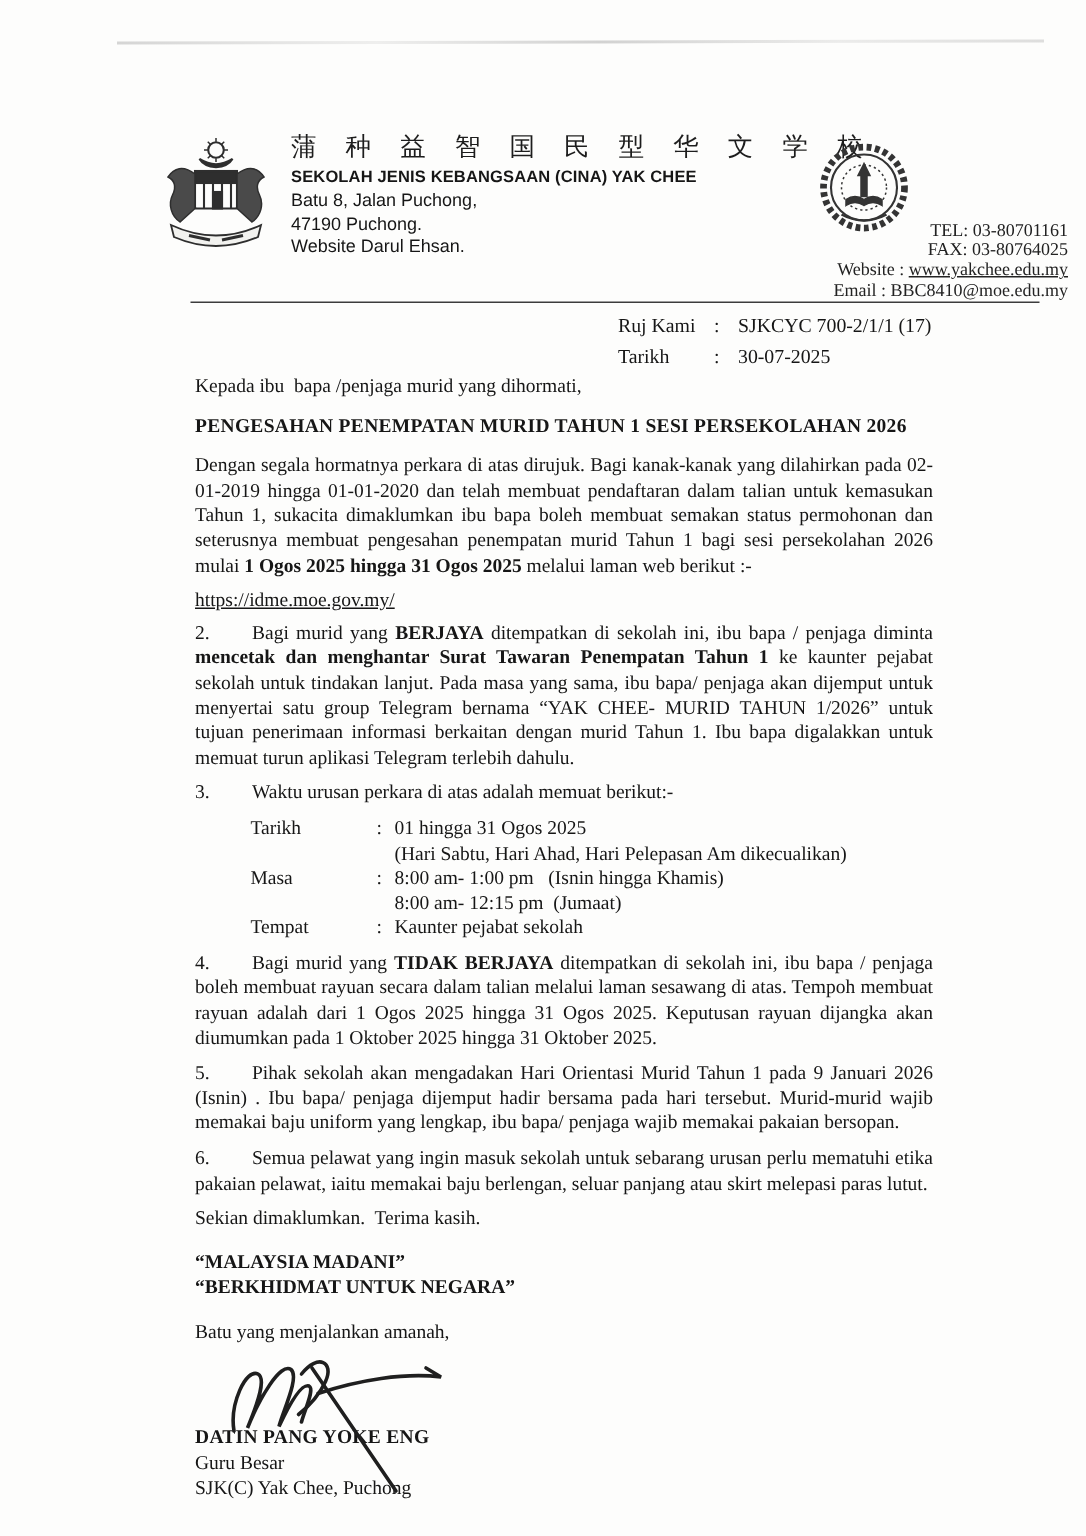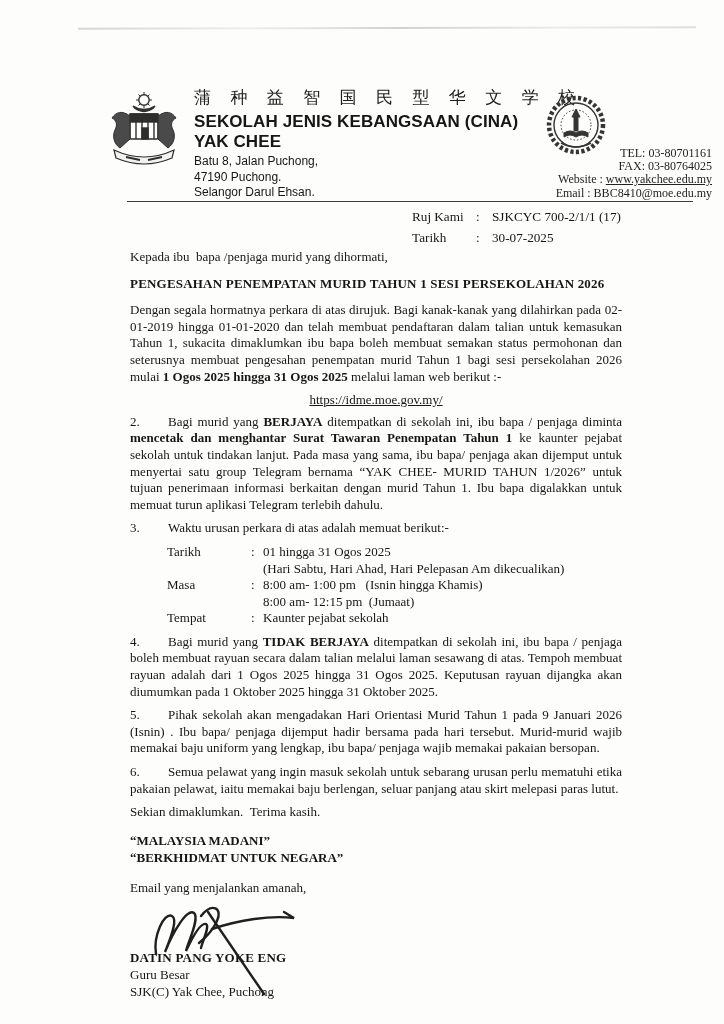--- a/index.html
+++ b/index.html
@@ -6,40 +6,40 @@
   .page{position:relative;width:724px;height:1024px;margin:0 auto;background:#fdfdfc;
         font-family:"Liberation Serif",serif;color:#161616;overflow:hidden;
         box-shadow:0 0 6px rgba(0,0,0,.25);}
   .scan-line{position:absolute;top:27px;left:78px;width:618px;height:2px;
         background:linear-gradient(90deg,rgba(110,110,110,.28),rgba(110,110,110,.10) 28%,rgba(110,110,110,.30) 52%,rgba(110,110,110,.12) 78%,rgba(110,110,110,.22));
         transform:rotate(-.12deg);}
   
   .emblem-left{position:absolute;left:102px;top:90px;width:84px;height:82px;}
   .school-block{position:absolute;left:194px;top:86px;width:330px;}
   .cn-name{font-family:"DejaVu Sans",sans-serif;font-size:17px;letter-spacing:7px;white-space:nowrap;color:#1d1d1d;}
-  .my-name{font-family:"Liberation Sans",sans-serif;font-weight:bold;font-size:17px;margin-top:3px;letter-spacing:.1px;}
+  .my-name{font-family:"Liberation Sans",sans-serif;font-weight:bold;font-size:11px;margin-top:3px;letter-spacing:.1px;}
   .addr{font-family:"Liberation Sans",sans-serif;font-size:12px;line-height:15.5px;margin-top:2px;}
   .crest-right{position:absolute;left:539px;top:91px;width:74px;height:72px;}
   .contact{position:absolute;right:12px;top:147px;text-align:right;font-size:12px;line-height:13.2px;color:#222;}
   .contact .u{text-decoration:underline;text-align:center;}
   .hr-rule{position:absolute;left:127px;top:201px;width:566px;height:0;border-top:1.6px solid #3c3c3c;}
   .ref-block{position:absolute;left:390px;top:206px;font-size:13.2px;line-height:21px;margin-left:22px;}
   .ref-row{display:flex;}
   .ref-label{width:64px;}
   .ref-colon{width:16px;}
   
   .content{position:absolute;left:130px;top:249px;width:492px;font-size:13px;line-height:16.6px;}
   .content p{margin:0;}
   .pre{white-space:pre-wrap;}
   .salutation{margin-bottom:10px !important;}
   .subject{font-weight:bold;letter-spacing:.2px;margin-bottom:10px !important;}
   .para{text-align:justify;margin-bottom:7px !important;}
   .pnum{display:inline-block;width:38px;}
   .b{font-weight:bold;}
-  .link-line{text-align:center;margin:1px 0 5px !important;}
+  .link-line{margin:1px 0 5px !important;}
   .doc-link{color:#161616;text-decoration:underline;cursor:pointer;}
   .schedule{margin:2px 0 7px 37px;}
   .sched-row{display:flex;white-space:pre-wrap;}
   .sched-label{width:84px;}
   .sched-colon{width:12px;}
   .sched-value{flex:1;}
   .closing{margin:3px 0 11px !important;}
   .slogan{font-weight:bold;line-height:17.5px;margin-bottom:13px !important;}
   .signoff{margin-bottom:2px !important;}
   .sig-area{position:relative;height:52px;}
@@ -83,21 +83,21 @@
       </g>
     </svg>
   </div>
 
   <div class="school-block">
     <div class="cn-name">蒲 种 益 智 国 民 型 华 文 学 校</div>
     <div class="my-name">SEKOLAH JENIS KEBANGSAAN (CINA) YAK CHEE</div>
     <div class="addr">
       <div>Batu 8, Jalan Puchong,</div>
       <div>47190 Puchong.</div>
-      <div>Selangor Darul Ehsan.</div>
+      <div>Website Darul Ehsan.</div>
     </div>
   </div>
 
   <div class="crest-right">
     <svg width="74" height="72" viewBox="0 0 74 72">
       <g stroke="#343434" fill="none">
         <circle cx="37" cy="34" r="27" stroke-width="4.5" stroke-dasharray="3.2 2.4"></circle>
         <circle cx="37" cy="34" r="22" stroke-width="1.4"></circle>
         <circle cx="37" cy="34" r="15" stroke-width="1" stroke-dasharray="1.5 2"></circle>
         <rect x="35" y="26" width="4" height="14" fill="#343434"></rect>
@@ -164,21 +164,21 @@
     <p class="para"><span class="pnum">4.</span><span>Bagi murid yang </span><span class="b">TIDAK BERJAYA</span><span> ditempatkan di sekolah ini, ibu bapa / penjaga boleh membuat rayuan secara dalam talian melalui laman sesawang di atas. Tempoh membuat rayuan adalah dari 1 Ogos 2025 hingga 31 Ogos 2025. Keputusan rayuan dijangka akan diumumkan pada 1 Oktober 2025 hingga 31 Oktober 2025.</span></p>
 
     <p class="para"><span class="pnum">5.</span><span>Pihak sekolah akan mengadakan Hari Orientasi Murid Tahun 1 pada 9 Januari 2026 (Isnin) . Ibu bapa/ penjaga dijemput hadir bersama pada hari tersebut. Murid-murid wajib memakai baju uniform yang lengkap, ibu bapa/ penjaga wajib memakai pakaian bersopan.</span></p>
 
     <p class="para"><span class="pnum">6.</span><span>Semua pelawat yang ingin masuk sekolah untuk sebarang urusan perlu mematuhi etika pakaian pelawat, iaitu memakai baju berlengan, seluar panjang atau skirt melepasi paras lutut.</span></p>
 
     <p class="closing pre">Sekian dimaklumkan.  Terima kasih.</p>
 
     <p class="slogan"><span>“MALAYSIA MADANI”</span><br><span>“BERKHIDMAT UNTUK NEGARA”</span></p>
 
-    <p class="signoff">Email yang menjalankan amanah,</p>
+    <p class="signoff">Batu yang menjalankan amanah,</p>
 
     <div class="sig-area">
       <svg width="180" height="112" viewBox="0 0 180 112">
         <g class="ink" stroke-width="2.4">
           <path d="M12,58 C9,40 20,16 28,20 C35,24 24,48 21,56 C29,36 43,12 50,17 C56,22 44,46 42,55 C49,40 57,26 62,28 C66,30 59,44 57,52"></path>
           <path d="M57,20 C68,6 79,12 73,25 C68,36 60,43 55,47"></path>
           <path d="M64,16 L120,98"></path>
           <path d="M68,33 C95,24 126,19 150,22 L140,16"></path>
         </g>
       </svg>

